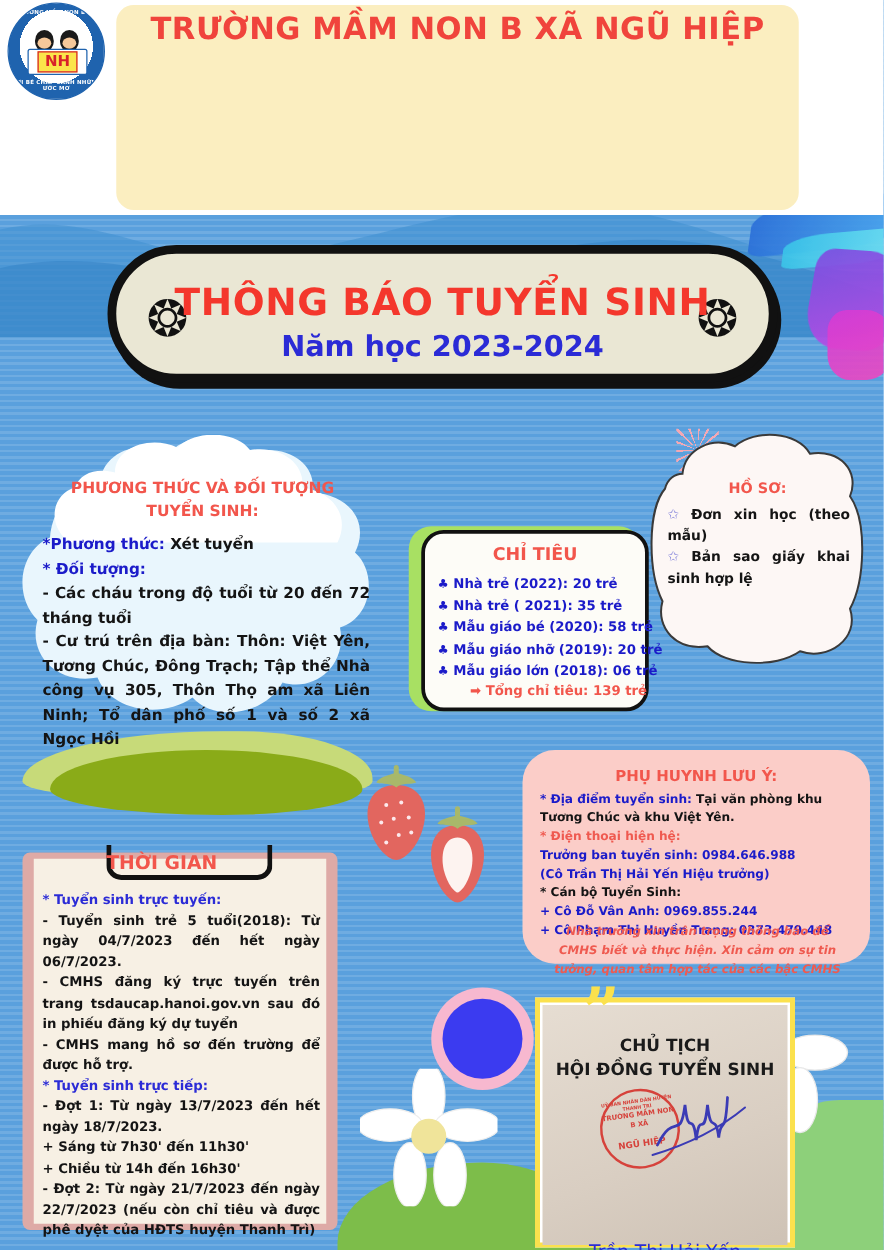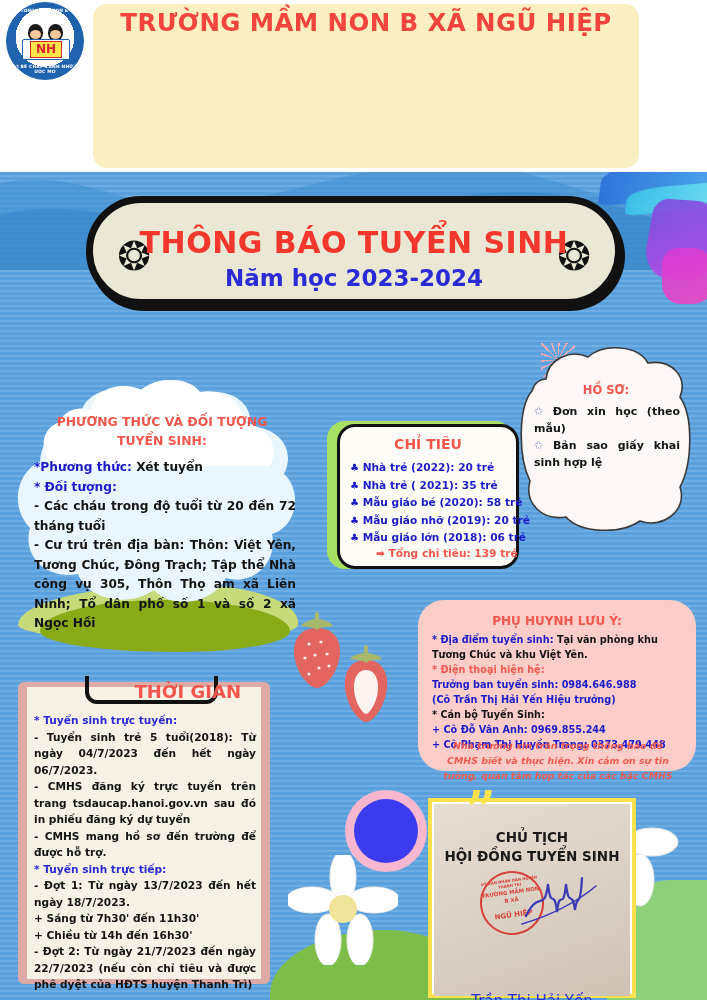--- a/index.html
+++ b/index.html
@@ -246,21 +246,20 @@
     position: absolute; top: 36px; width: 34px; height: 34px;
     color: #111; font-size: 40px; line-height: 34px; text-align: center;
   }
   #plaque-flower-l { left: 24px; }
   #plaque-flower-r { right: 24px; }
 
   
   #cloud-method {
     position: absolute; left: 16px; top: 348px; width: 292px; height: 248px;
     z-index: 6;
-    margin-top: 32px;
   }
   #cloud-method .cloud-bg {
     position: absolute; left: 0; top: 0; width: 292px; height: 248px;
   }
   #method-head {
     position: absolute; left: 26px; top: 32px; width: 240px;
     text-align: center; color: #f2564c;
     font-size: 12.4px; font-weight: bold; line-height: 19px;
     z-index: 2;
   }
@@ -350,21 +349,21 @@
     position: absolute; left: 27px; top: 687px; width: 234px; height: 292px;
     background: #f7f0e4; z-index: 6;
   }
   #time-ribbon {
     position: absolute; left: 85px; top: 676px; width: 133px; height: 28px;
     border: 4px solid #111; border-top: none;
     border-radius: 0 0 12px 12px; background: transparent; z-index: 7;
   }
   #time-title {
     position: absolute; left: 85px; top: 681px; width: 156px;
-    text-align: right; color: #f2564c; font-size: 18px; font-weight: bold;
+    text-align: left; color: #f2564c; font-size: 15px; font-weight: bold;
     z-index: 8;
   }
   #time-body {
     position: absolute; left: 34px; top: 712px; width: 222px;
     font-size: 10.6px; font-weight: bold; line-height: 16.5px;
     color: #141414; text-align: justify; z-index: 7;
   }
   #time-body .blue { color: #2b2bd6; }
 
   

